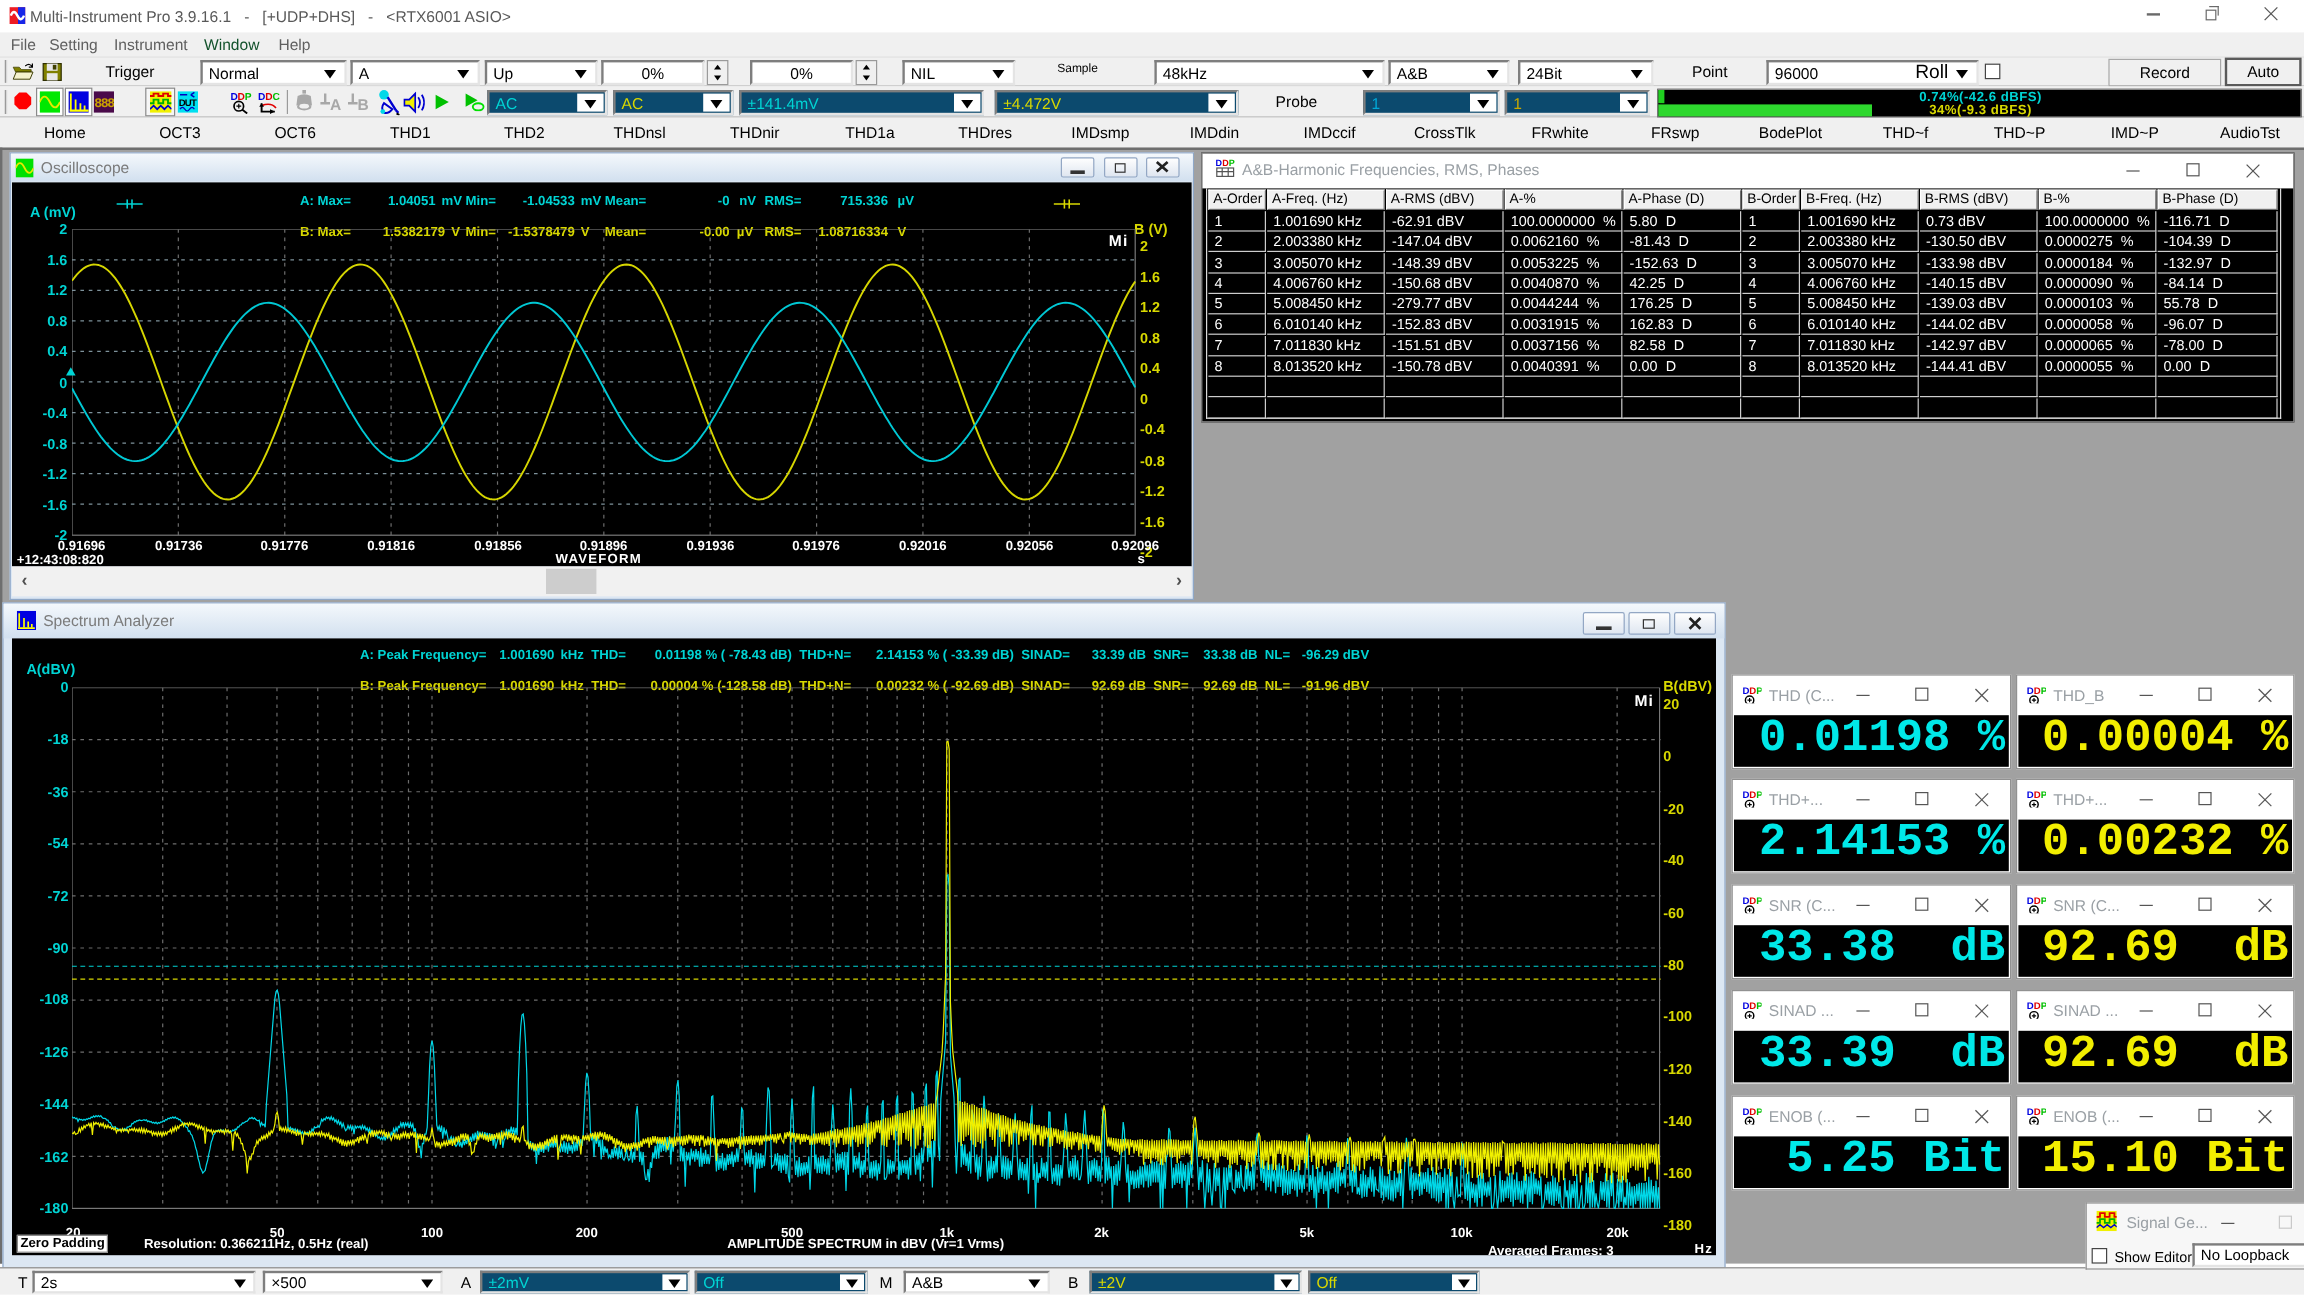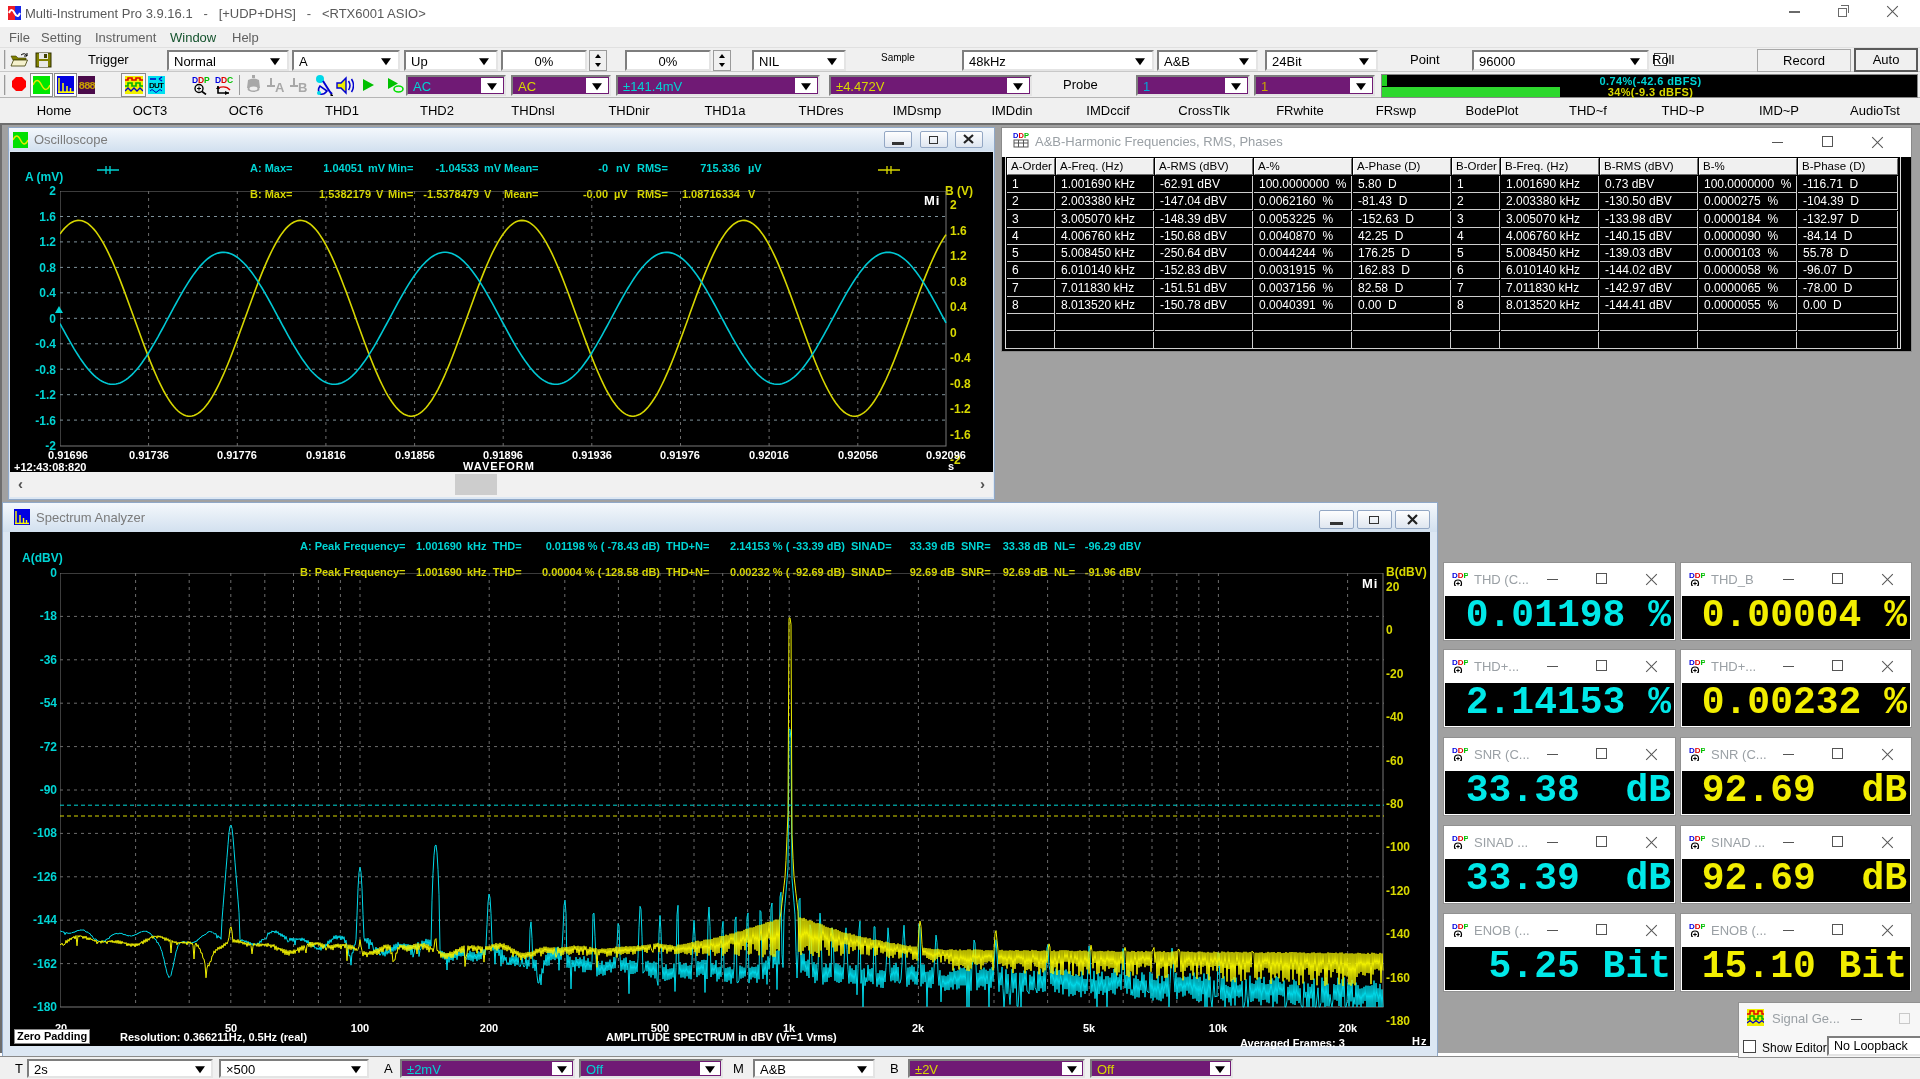--- a/index.html
+++ b/index.html
@@ -2,21 +2,21 @@
 <html><head><meta charset="utf-8"><style>
 *{margin:0;padding:0;box-sizing:border-box;}
 html,body{width:1920px;height:1079px;overflow:hidden;background:#fff;}
 body{font-family:"Liberation Sans",sans-serif;position:relative;}
 .ab{position:absolute;}
 .lbl{position:absolute;white-space:pre;}
 .combo{position:absolute;background:#fff;border:2px solid;border-color:#7e7e7e #e4e4e4 #e4e4e4 #7e7e7e;}
 .combo .tx{position:absolute;left:5px;top:50%;transform:translateY(-50%);font-size:13px;color:#000;white-space:pre;}
 .combo .ar{position:absolute;right:1px;top:1px;bottom:1px;width:22px;background:#fff;}
 .combo .ar:after{content:"";position:absolute;left:50%;top:50%;transform:translate(-50%,-38%);border-left:5.5px solid transparent;border-right:5.5px solid transparent;border-top:7px solid #000;}
-.combo.dk{background:#701a75;}
+.combo.dk{background:#0c4a6e;}
 .sm .tx{font-size:12px;}
 .sm .ar{width:20px;}
 .sm .ar:after{border-left-width:5px;border-right-width:5px;border-top-width:7px;}
 .wbtn{position:absolute;width:28px;height:17px;background:linear-gradient(#fefefe,#dfe6f0);border:1px solid #93a7c4;border-radius:2px;}
 .seg{position:absolute;font-weight:bold;font-size:11px;white-space:pre;}
 .cy{color:#00d4d4;}
 .ye{color:#d8d800;margin-top:14px;}
 .meter{position:absolute;background:#fff;border:1px solid #919191;}
 .meter .ttl{position:absolute;left:30px;top:9px;font-size:13px;color:#9aa0a5;}
 .meter .blk{position:absolute;left:1px;right:1px;bottom:1px;top:33px;background:#000;}
@@ -110,21 +110,21 @@
 <div class="combo " style="left:1265px;top:50px;width:113px;height:21px;">
     <span class="tx" style="color:#000;font-size:13px;">24Bit</span>
     <span class="ar"></span>
   </div>
 <div class="lbl" style="left:1410px;top:52px;font-size:13px;">Point</div>
 <div class="combo " style="left:1472px;top:50px;width:177px;height:21px;">
     <span class="tx" style="color:#000;font-size:13px;">96000</span>
     <span class="ar"></span>
   </div>
 <div class="ab" style="left:1654px;top:53px;width:13px;height:13px;background:#fff;border:1px solid #444;"></div>
-<div class="lbl" style="left:1652px;top:52px;font-size:13px;">Roll</div>
+<div class="lbl" style="left:1596px;top:52px;font-size:16px;">Roll</div>
 <div class="ab" style="left:1757px;top:49px;width:94px;height:23px;background:#f0f0f0;border:1px solid #a8a8a8;text-align:center;font-size:13px;padding-top:3px;">Record</div>
 <div class="ab" style="left:1854px;top:48px;width:64px;height:24px;background:#f0f0f0;border:2px solid #5a5a5a;text-align:center;font-size:13px;padding-top:2px;">Auto</div>
 <div class="ab" style="left:0;top:72px;width:1920px;height:26px;background:#f0f0f0;border-bottom:1px solid #b5b5b5;"></div>
 <div class="ab" style="left:4px;top:75px;width:2px;height:20px;background:#d7d7d7;border-left:1px solid #9a9a9a;"></div>
 <svg class="ab" style="left:11px;top:76px;" width="16" height="16">
     <polygon points="5,1 11,1 15,5 15,11 11,15 5,15 1,11 1,5" fill="#f00"></polygon>
   </svg>
 <div class="ab" style="left:30px;top:73px;width:23px;height:24px;border:1px solid #8a8a8a;background:#fff;"></div>
 <svg class="ab" style="left:33px;top:76px;" width="17" height="18">
     <rect width="17" height="18" fill="#00e800"></rect>
@@ -578,21 +578,21 @@
 <div class="tcell" style="left:1155px;top:228px;width:98px;height:17px;border-right:1px solid #cdcdcd;border-bottom:1px solid #cdcdcd;">-150.68 dBV</div>
 <div class="tcell" style="left:1254px;top:228px;width:98px;height:17px;border-right:1px solid #cdcdcd;border-bottom:1px solid #cdcdcd;">0.0040870  %</div>
 <div class="tcell" style="left:1353px;top:228px;width:98px;height:17px;border-right:1px solid #cdcdcd;border-bottom:1px solid #cdcdcd;">42.25  D</div>
 <div class="tcell" style="left:1452px;top:228px;width:48px;height:17px;border-right:1px solid #cdcdcd;border-bottom:1px solid #cdcdcd;">4</div>
 <div class="tcell" style="left:1501px;top:228px;width:98px;height:17px;border-right:1px solid #cdcdcd;border-bottom:1px solid #cdcdcd;">4.006760 kHz</div>
 <div class="tcell" style="left:1600px;top:228px;width:98px;height:17px;border-right:1px solid #cdcdcd;border-bottom:1px solid #cdcdcd;">-140.15 dBV</div>
 <div class="tcell" style="left:1699px;top:228px;width:98px;height:17px;border-right:1px solid #cdcdcd;border-bottom:1px solid #cdcdcd;">0.0000090  %</div>
 <div class="tcell" style="left:1798px;top:228px;width:100px;height:17px;border-right:1px solid #cdcdcd;border-bottom:1px solid #cdcdcd;">-84.14  D</div>
 <div class="tcell" style="left:1007px;top:245px;width:48px;height:17px;border-right:1px solid #cdcdcd;border-bottom:1px solid #cdcdcd;">5</div>
 <div class="tcell" style="left:1056px;top:245px;width:98px;height:17px;border-right:1px solid #cdcdcd;border-bottom:1px solid #cdcdcd;">5.008450 kHz</div>
-<div class="tcell" style="left:1155px;top:245px;width:98px;height:17px;border-right:1px solid #cdcdcd;border-bottom:1px solid #cdcdcd;">-250.64 dBV</div>
+<div class="tcell" style="left:1155px;top:245px;width:98px;height:17px;border-right:1px solid #cdcdcd;border-bottom:1px solid #cdcdcd;">-279.77 dBV</div>
 <div class="tcell" style="left:1254px;top:245px;width:98px;height:17px;border-right:1px solid #cdcdcd;border-bottom:1px solid #cdcdcd;">0.0044244  %</div>
 <div class="tcell" style="left:1353px;top:245px;width:98px;height:17px;border-right:1px solid #cdcdcd;border-bottom:1px solid #cdcdcd;">176.25  D</div>
 <div class="tcell" style="left:1452px;top:245px;width:48px;height:17px;border-right:1px solid #cdcdcd;border-bottom:1px solid #cdcdcd;">5</div>
 <div class="tcell" style="left:1501px;top:245px;width:98px;height:17px;border-right:1px solid #cdcdcd;border-bottom:1px solid #cdcdcd;">5.008450 kHz</div>
 <div class="tcell" style="left:1600px;top:245px;width:98px;height:17px;border-right:1px solid #cdcdcd;border-bottom:1px solid #cdcdcd;">-139.03 dBV</div>
 <div class="tcell" style="left:1699px;top:245px;width:98px;height:17px;border-right:1px solid #cdcdcd;border-bottom:1px solid #cdcdcd;">0.0000103  %</div>
 <div class="tcell" style="left:1798px;top:245px;width:100px;height:17px;border-right:1px solid #cdcdcd;border-bottom:1px solid #cdcdcd;">55.78  D</div>
 <div class="tcell" style="left:1007px;top:262px;width:48px;height:17px;border-right:1px solid #cdcdcd;border-bottom:1px solid #cdcdcd;">6</div>
 <div class="tcell" style="left:1056px;top:262px;width:98px;height:17px;border-right:1px solid #cdcdcd;border-bottom:1px solid #cdcdcd;">6.010140 kHz</div>
 <div class="tcell" style="left:1155px;top:262px;width:98px;height:17px;border-right:1px solid #cdcdcd;border-bottom:1px solid #cdcdcd;">-152.83 dBV</div>

